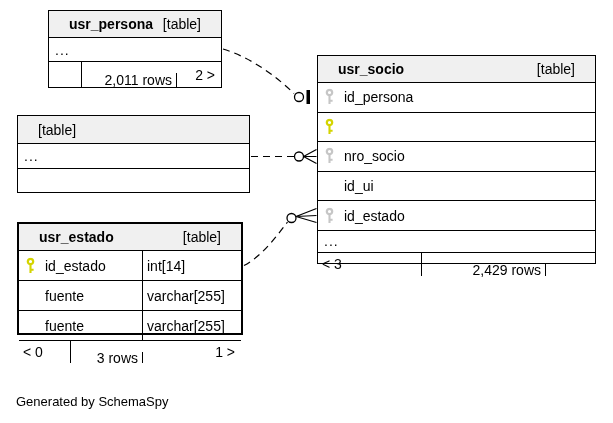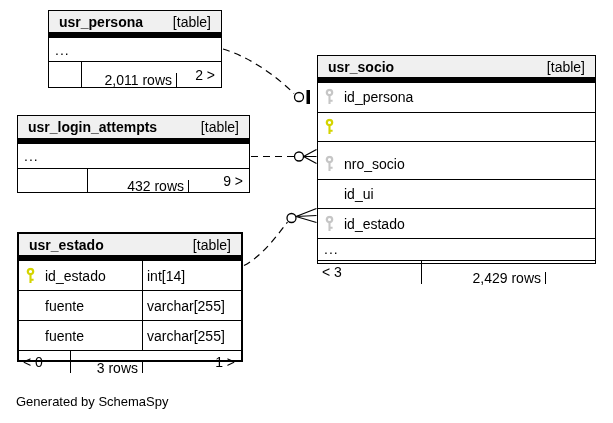--- a/index.html
+++ b/index.html
@@ -48,22 +48,22 @@
     box-sizing: border-box;
     z-index: 2;
   }
   .dtable.focus { border-width: 2px; }
 
   .thead {
     display: flex;
     justify-content: space-between;
     align-items: center;
     background: var(--header-bg, #f0f0f0);
-    border-bottom: 6px solid #000000;
-    padding: 0 10px;
+    border-bottom: 1px solid #000000;
+    padding: 0 20px;
     box-sizing: border-box;
   }
   .tname { font-weight: bold; }
   .tbadge { font-weight: normal; }
 
   .trow {
     display: flex;
     align-items: center;
     border-bottom: 1px solid #000;
     box-sizing: border-box;
@@ -149,32 +149,26 @@
     <div class="trow ell" style="height:24px;">...</div>
     <div class="tfoot" style="height:25px;">
       <span class="cell" style="width:33px;"></span>
       <span class="cell mid" style="width:95px;">2,011 rows</span>
       <span class="cell last" style="width:44px;">2 &gt;</span>
     </div>
   </div>
 
   <div class="dtable" style="left:17px;top:115px;width:233px;height:78px;">
     <div class="thead" style="height:28px;">
-      <span class="tname">usr_login_attempts</span>
       <span class="tbadge">[table]</span>
     </div>
     <div class="trow ell" style="height:25px;">...</div>
-    <div class="tfoot" style="height:23px;">
-      <span class="cell" style="width:70px;"></span>
-      <span class="cell mid" style="width:101px;">432 rows</span>
-      <span class="cell last" style="width:60px;">9 &gt;</span>
-    </div>
-  </div>
-
-  <div class="dtable focus" style="left:17px;top:232px;width:226px;height:130px;">
+  </div>
+
+  <div class="dtable focus" style="left:17px;top:222px;width:226px;height:113px;">
     <div class="thead" style="height:27px;">
       <span class="tname">usr_estado</span>
       <span class="tbadge">[table]</span>
     </div>
     <div class="trow row2" style="height:30px;">
       <span class="namecell" style="width:124px;">
         <span class="key key-primary">
           <svg width="9" height="17" viewBox="0 0 9 17">
               <circle cx="4.5" cy="4" r="2.7" fill="none" stroke="currentColor" stroke-width="2.2"></circle>
               <path d="M4.5 6.8 L4.5 15.5 M4.5 12.3 L7.6 12.3" stroke="currentColor" stroke-width="2.1" fill="none"></path>
@@ -218,21 +212,21 @@
       <span class="colname">id_persona</span>
     </div>
     <div class="trow" style="height:29.6px;">
       <span class="key key-primary">
         <svg width="9" height="17" viewBox="0 0 9 17">
             <circle cx="4.5" cy="4" r="2.7" fill="none" stroke="currentColor" stroke-width="2.2"></circle>
             <path d="M4.5 6.8 L4.5 15.5 M4.5 12.3 L7.6 12.3" stroke="currentColor" stroke-width="2.1" fill="none"></path>
           </svg>
       </span>
     </div>
-    <div class="trow" style="height:29.6px;margin-top:8px;">
+    <div class="trow" style="height:29.6px;">
       <span class="key key-foreign">
         <svg width="9" height="17" viewBox="0 0 9 17">
             <circle cx="4.5" cy="4" r="2.7" fill="none" stroke="currentColor" stroke-width="2.2"></circle>
             <path d="M4.5 6.8 L4.5 15.5 M4.5 12.3 L7.6 12.3" stroke="currentColor" stroke-width="2.1" fill="none"></path>
           </svg>
       </span>
       <span class="colname">nro_socio</span>
     </div>
     <div class="trow" style="height:29.6px;">
       <span class="colname">id_ui</span>

